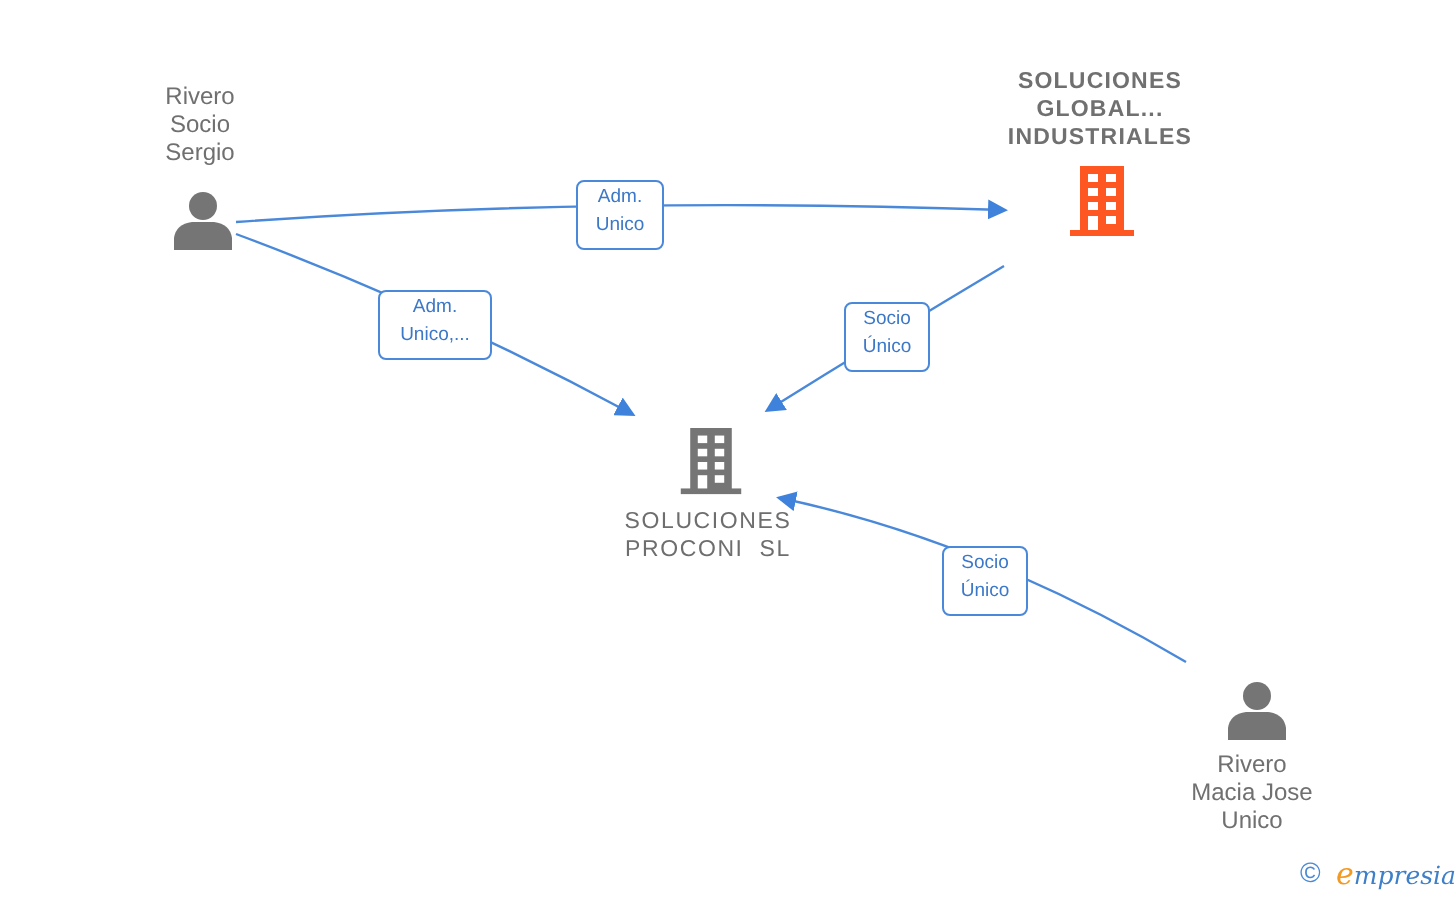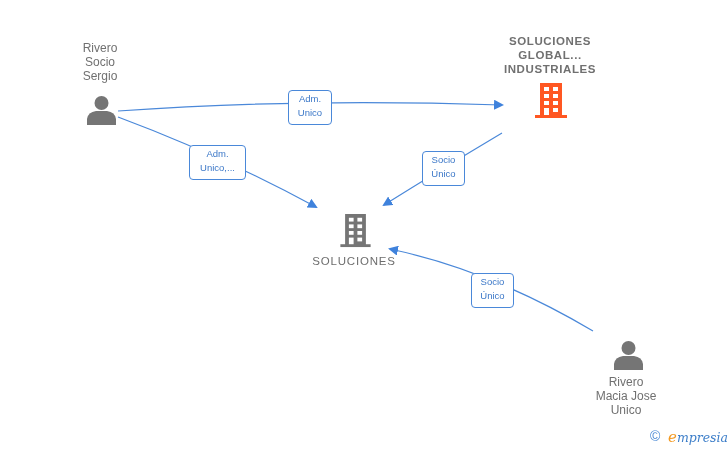--- a/index.html
+++ b/index.html
@@ -73,20 +73,21 @@
     <rect x="9" y="11" width="5" height="4"></rect>
       <rect x="18" y="11" width="5" height="4"></rect>
     <rect x="9" y="18" width="5" height="4"></rect>
       <rect x="18" y="18" width="5" height="4"></rect>
     <rect x="9" y="25" width="5" height="7"></rect>
       <rect x="18" y="25" width="5" height="4"></rect>
   </g>
 </svg>
 <div class="node-label company-label gray" style="left:300px; top:254px; width:108px;">
   <div>SOLUCIONES</div>
+  <div style="white-space:pre;">PROCONI  SL</div>
 </div>
 
 <svg class="icon" style="left:613px; top:340px;" width="31" height="30" viewBox="0 0 31 30">
   <circle cx="15.5" cy="8" r="7" fill="#757575"></circle>
   <path d="M1,30 L1,24 Q2,17 10,16 L21,16 Q29,17 30,24 L30,30 z" fill="#757575"></path>
 </svg>
 <div class="node-label" style="left:586px; top:375px; width:80px;">
   <div>Rivero</div>
   <div>Macia Jose</div>
   <div>Unico</div>

